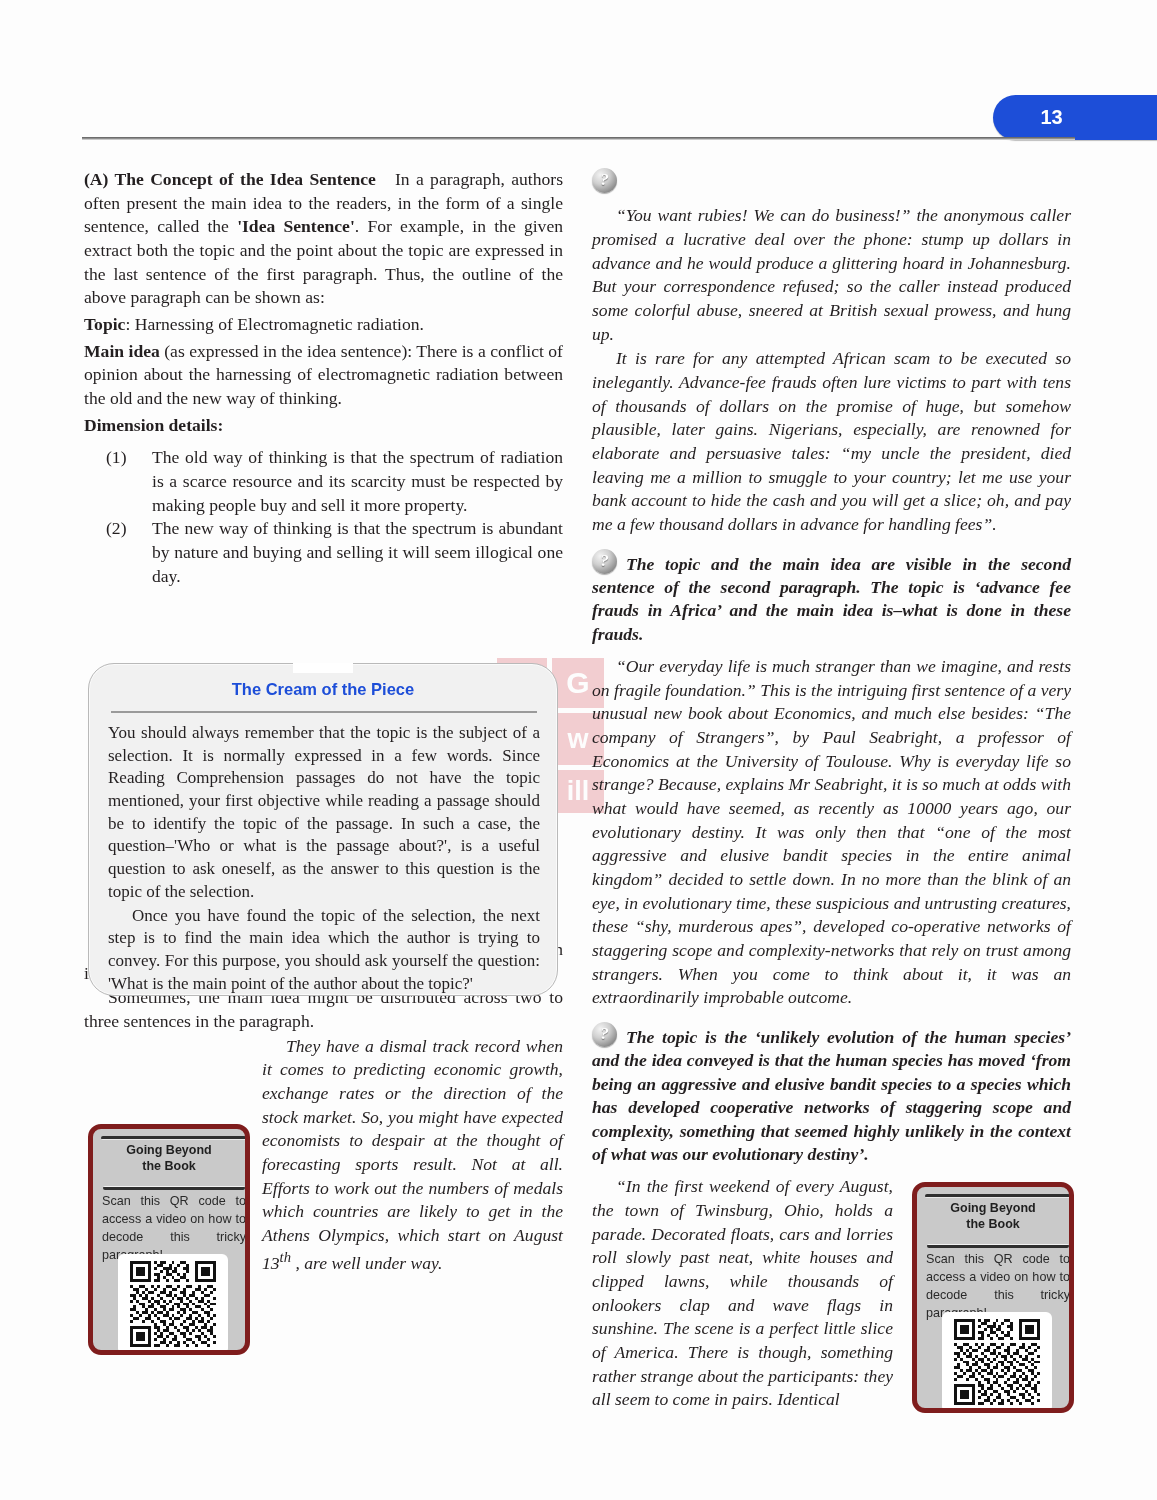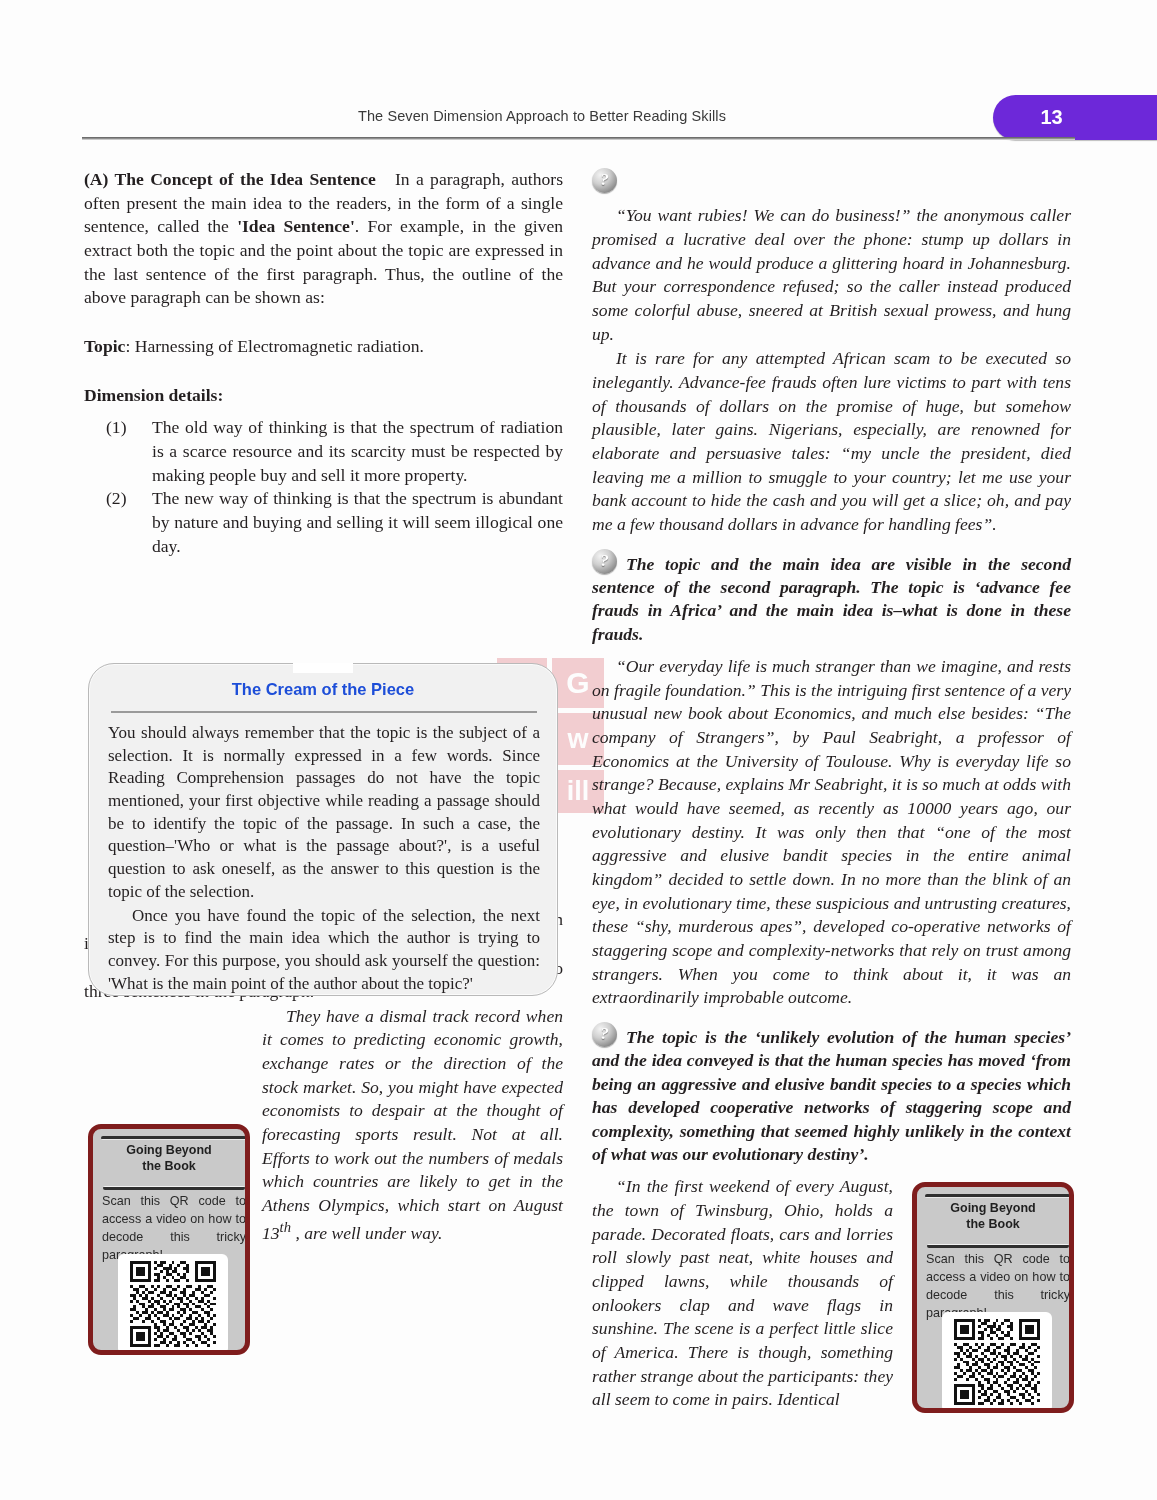--- a/index.html
+++ b/index.html
@@ -25,21 +25,21 @@
     font-family:"Liberation Sans", sans-serif;
     font-size:14.5px;letter-spacing:.1px;color:#3a3a3a;
     white-space:nowrap;
   }
   .header-rule{
     position:absolute;left:0;top:37px;width:993px;height:3px;
     background:linear-gradient(to bottom,#6d6d6d 0 1px,#8f8f8f 1px 2px,#c9c9c9 2px 3px);
   }
   .page-badge{
     position:absolute;left:911px;top:-5px;width:164px;height:45px;
-    background:#6d28d9;
+    background:#1d4ed8;
     border-radius:23px 0 0 23px;
     box-shadow:0 1px 1px rgba(0,0,0,.25);
   }
   .page-badge span{
     position:absolute;left:0;top:0;width:117px;height:45px;
     display:flex;align-items:center;justify-content:center;
     font-family:"Liberation Sans", sans-serif;
     font-size:20px;font-weight:bold;color:#ffffff;
   }
 
@@ -52,21 +52,21 @@
   .col-left{left:84px;}
   .col-right{left:592px;}
 
   p{margin:0 0 0 0;}
   .para{text-indent:24px;margin-bottom:1px;}
   .para.noind{text-indent:0;}
   .gap{margin-bottom:12px;}
   b,.bold{font-weight:bold;}
   .it{font-style:italic;}
 
-  .label-line{margin-top:25px;margin-bottom:0;text-indent:0;font-family:Liberation Serif, serif;}
+  .label-line{margin-top:3px;margin-bottom:0;text-indent:0;font-family:Liberation Serif, serif;}
 
   
   .numlist{margin:9px 0 0 0;}
   .numrow{display:flex;margin-bottom:0;}
   .numrow .num{width:68px;flex:0 0 68px;padding-left:22px;box-sizing:border-box;}
   .numrow .txt{flex:1;text-align:justify;}
 
   
   .cream{
     position:absolute;left:88px;top:663px;width:470px;height:333px;
@@ -192,33 +192,33 @@
       <div class="wm-cell wm-c">ra</div>
       <div class="wm-cell wm-d">w</div>
     </div>
     <div class="wm-row">
       <div class="wm-cell wm-e">H</div>
       <div class="wm-cell wm-f">ill</div>
     </div>
   </div>
 
   <div class="header">
-    <div class="header-title">The Seven Dimension Approach to Better Reading Skills</div>
     <div class="page-badge">
       <span>13</span>
     </div>
     <div class="header-rule"></div>
   </div>
 
   <div class="col col-left">
 
     <p class="para noind"><b>(A) The Concept of the Idea Sentence</b>&nbsp;&nbsp; In a paragraph, authors often present the main idea to the readers, in the form of a single sentence, called the <b>'Idea Sentence'</b>. For example, in the given extract both the topic and the point about the topic are expressed in the last sentence of the first paragraph. Thus, the outline of the above paragraph can be shown as:</p>
 
     <p class="label-line"><b>Topic</b><span>: Harnessing of Electromagnetic radiation.</span></p>
 
+    <p class="label-line"><b>Main idea</b> <span>(as expressed in the idea sentence): There is a conflict of opinion about the harnessing of electromagnetic radiation between the old and the new way of thinking.</span></p>
 
     <p class="label-line"><b>Dimension details:</b></p>
 
     <div class="numlist">
       <div class="numrow">
         <div class="num">(1)</div>
         <div class="txt">The old way of thinking is that the spectrum of radiation is a scarce resource and its scarcity must be respected by making people buy and sell it more property.</div>
       </div>
       <div class="numrow">
         <div class="num">(2)</div>

